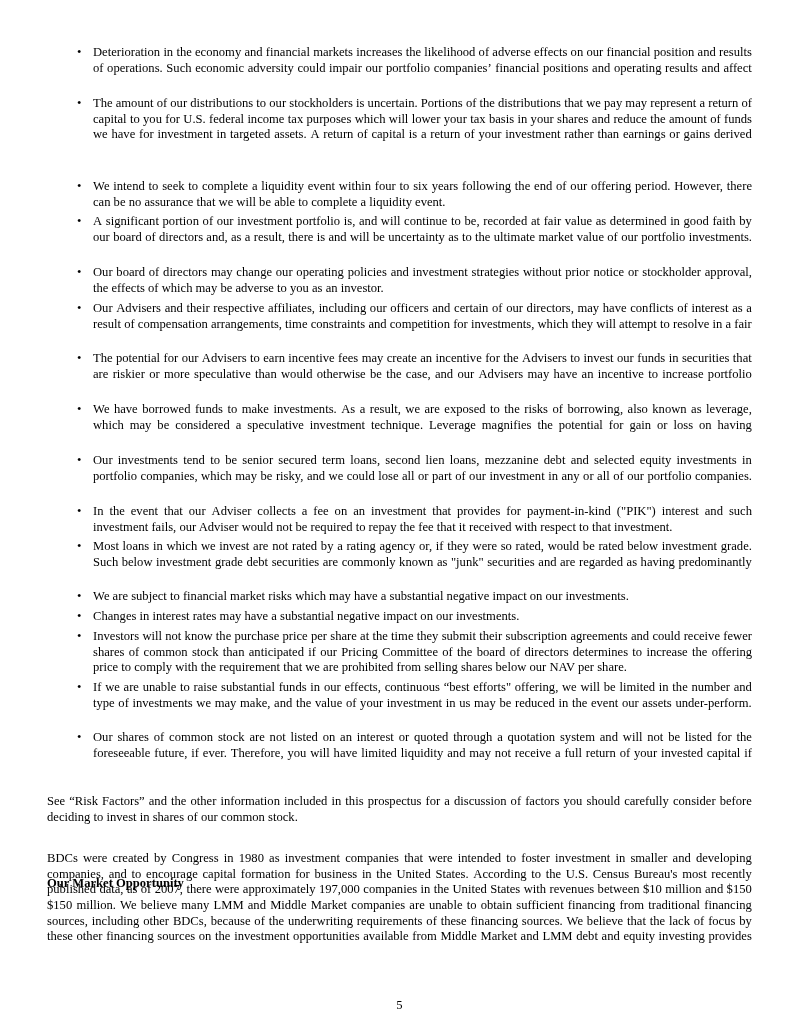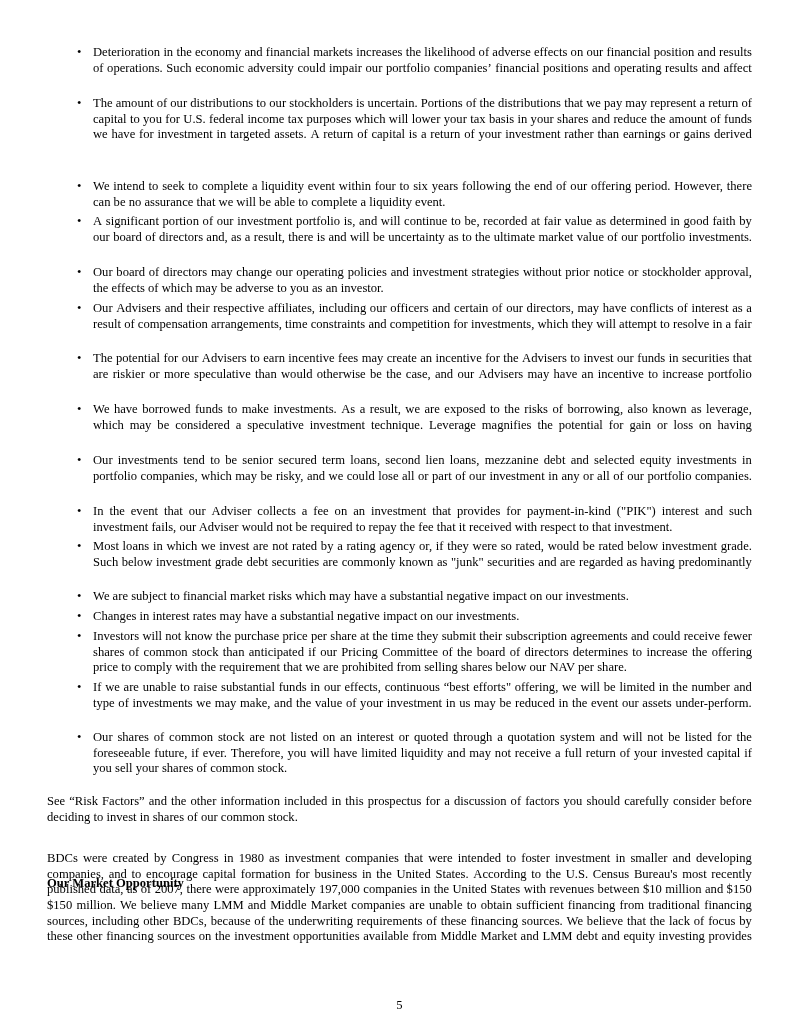--- a/index.html
+++ b/index.html
@@ -728,21 +728,20 @@
         <span>receive</span>
         <span>a</span>
         <span>full</span>
         <span>return</span>
         <span>of</span>
         <span>your</span>
         <span>invested</span>
         <span>capital</span>
         <span>if</span>
       </div>
-    <div class="ln">you sell your shares of common stock.</div>
   </div>
 
   <div class="blk full" style="top:794px">
     <div class="ln j">
         <span>See</span>
         <span>“Risk</span>
         <span>Factors”</span>
         <span>and</span>
         <span>the</span>
         <span>other</span>

